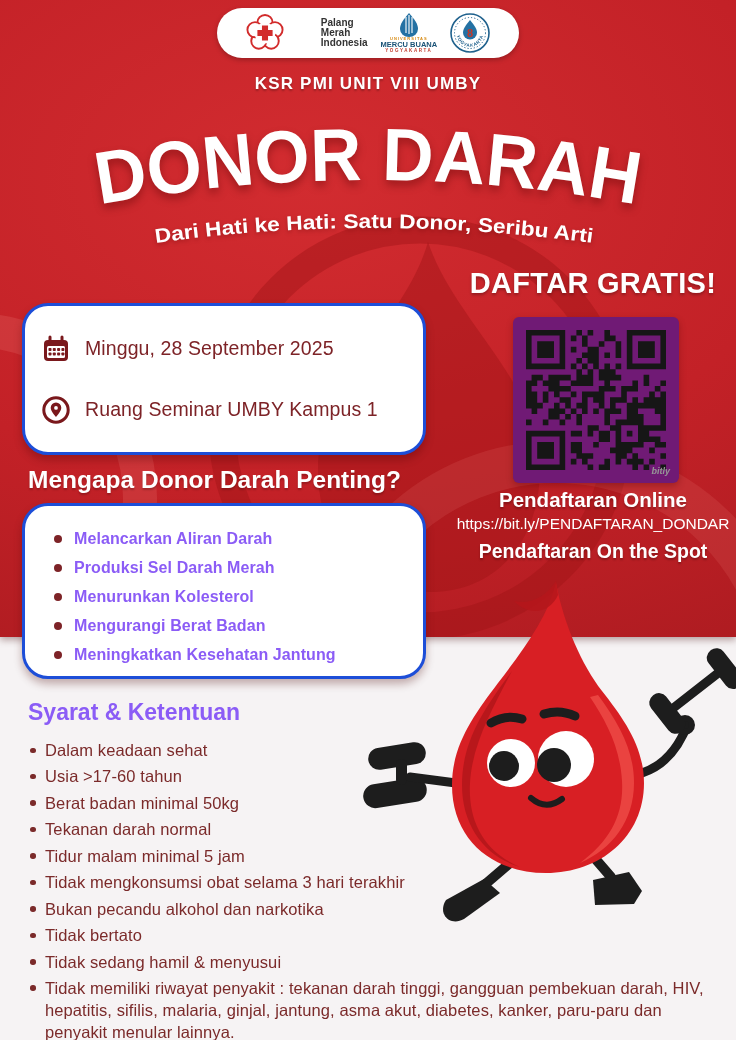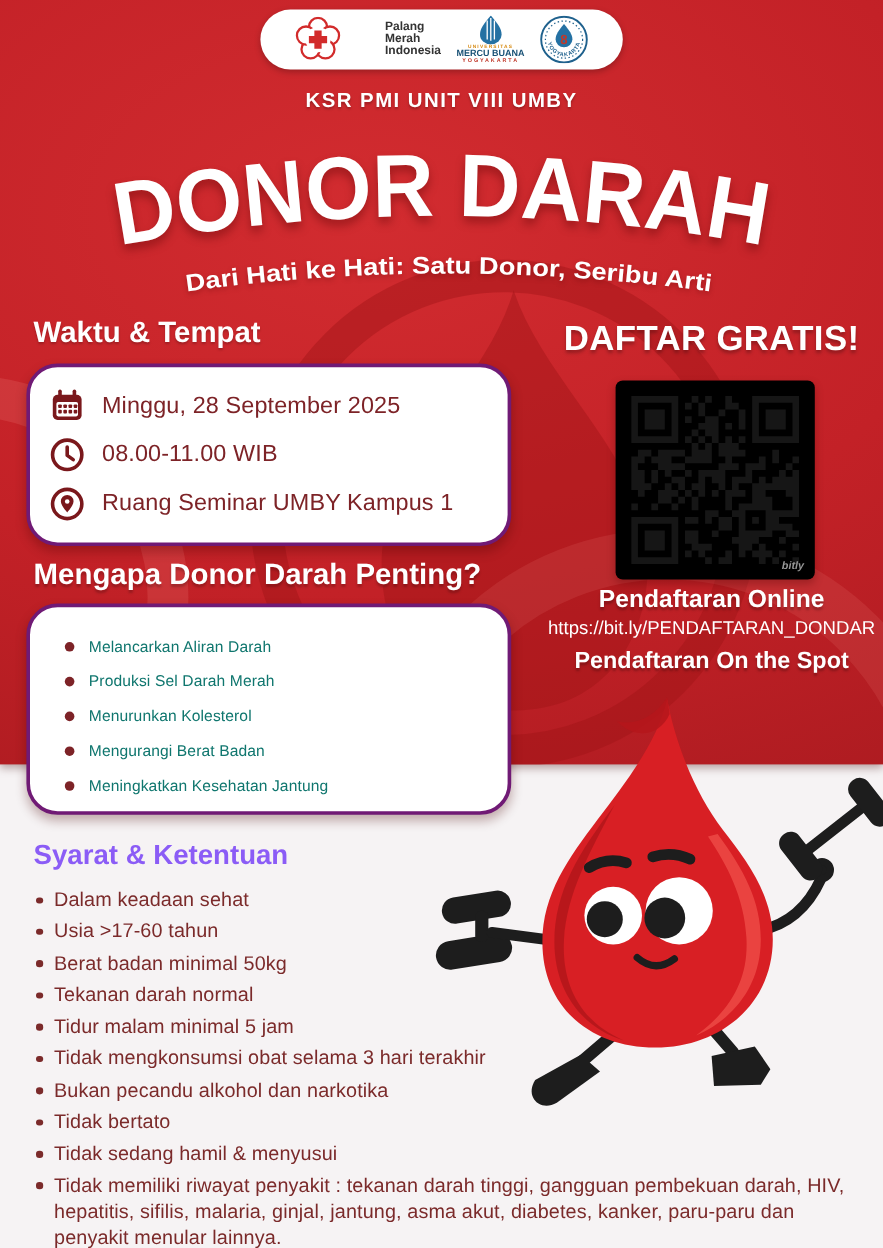--- a/index.html
+++ b/index.html
@@ -25,36 +25,36 @@
   .organizer{position:absolute;left:0;top:74px;width:736px;text-align:center;color:#fff;
     font-size:17px;font-weight:700;letter-spacing:1.2px;z-index:3;
     text-shadow:0 2px 2px rgba(0,0,0,.25);}
   .title-svg{position:absolute;left:0;top:92px;z-index:3;filter:drop-shadow(0 5px 4px rgba(80,0,0,.38));}
   .title-svg text{fill:#fff;font-family:"Liberation Sans",sans-serif;font-weight:700;font-size:74px;}
   .tagline-svg{position:absolute;left:0;top:200px;z-index:3;filter:drop-shadow(0 2px 2px rgba(80,0,0,.3));}
   .tagline-svg text{fill:#fff;font-family:"Liberation Sans",sans-serif;font-weight:700;font-size:20px;}
   .sec-heading{position:absolute;color:#fff;font-weight:700;font-size:24.5px;
     text-shadow:0 2px 2px rgba(0,0,0,.22);z-index:3;}
   
-  .card{position:absolute;background:#fff;border:3px solid #701a75;border-radius:26px;
+  .card{position:absolute;background:#fff;border:3px solid #1d4ed8;border-radius:26px;
     box-shadow:0 5px 9px rgba(70,0,0,.3);z-index:3;box-sizing:border-box;}
   .waktu-card{left:22px;top:303px;width:404px;height:152px;display:flex;flex-direction:column;
     justify-content:space-around;padding:12px 16px;}
   .info-row{display:flex;align-items:center;gap:14px;}
   .info-row .txt{font-size:19.5px;font-weight:500;color:#7d2327;letter-spacing:.1px;}
   .mengapa-card{left:22px;top:503px;width:404px;height:176px;padding:18px 8px 14px 26px;}
   .dotlist{list-style:none;margin:0;padding:0;}
-  .mengapa-card .dotlist li{position:relative;padding-left:23px;font-size:13px;line-height:29px;
-    color:#0f766e;font-weight:400;letter-spacing:.1px;}
+  .mengapa-card .dotlist li{position:relative;padding-left:23px;font-size:16px;line-height:29px;
+    color:#8b5cf6;font-weight:700;letter-spacing:.1px;}
   .mengapa-card .dotlist li::before{content:"";position:absolute;left:3px;top:11px;width:8px;height:8px;
     border-radius:50%;background:#7d2327;}
   
   .daftar-heading{position:absolute;left:450px;top:267px;width:286px;text-align:center;color:#fff;
     font-size:29px;font-weight:700;letter-spacing:.3px;text-shadow:0 2px 3px rgba(0,0,0,.28);z-index:3;}
-  .qr-box{position:absolute;left:513px;top:317px;width:166px;height:166px;background:#000000;
+  .qr-box{position:absolute;left:513px;top:317px;width:166px;height:166px;background:#701a75;
     border-radius:6px;z-index:3;box-shadow:0 3px 7px rgba(70,0,0,.3);}
   .qr-box svg{position:absolute;left:13px;top:13px;}
   .bitly{position:absolute;right:9px;bottom:7px;font-size:9px;font-style:italic;font-weight:700;color:#979797;}
   .p-online{position:absolute;left:440px;top:488px;width:306px;text-align:center;color:#fff;
     font-size:20.5px;font-weight:700;text-shadow:0 2px 2px rgba(0,0,0,.25);z-index:3;}
   .p-url{position:absolute;left:430px;top:515px;width:326px;text-align:center;color:#fff;
     font-size:15.5px;font-weight:400;z-index:3;}
   .p-spot{position:absolute;left:440px;top:540px;width:306px;text-align:center;color:#fff;
     font-size:19.5px;font-weight:700;text-shadow:0 2px 2px rgba(0,0,0,.25);z-index:3;}
   
@@ -128,21 +128,20 @@
     <text><textPath href="#titleArc" startOffset="50%" text-anchor="middle" textLength="540" lengthAdjust="spacingAndGlyphs">DONOR DARAH</textPath></text>
   </svg>
 
   <svg class="tagline-svg" width="736" height="64" viewBox="0 0 736 64">
     <defs>
         <path id="tagArc" d="M 148,44 Q 368,12 600,44"></path>
       </defs>
     <text><textPath href="#tagArc" startOffset="50%" text-anchor="middle" textLength="438" lengthAdjust="spacingAndGlyphs">Dari Hati ke Hati: Satu Donor, Seribu Arti</textPath></text>
   </svg>
 
-  <div class="sec-heading" style="left:28px;top:264px;">Waktu &amp; Tempat</div>
 
   <div class="card waktu-card">
     <div class="info-row">
       <svg width="30" height="30" viewBox="0 0 30 30">
         <rect x="3" y="6" width="24" height="21" rx="4" fill="#7a181c"></rect>
         <rect x="6" y="12" width="18" height="12" rx="1.5" fill="#fff"></rect>
         <g fill="#7a181c">
           <rect x="7.5" y="14" width="3" height="3" rx="0.8"></rect>
             <rect x="11.8" y="14" width="3" height="3" rx="0.8"></rect>
           <rect x="16.1" y="14" width="3" height="3" rx="0.8"></rect>
@@ -155,27 +154,20 @@
         <g stroke="#7a181c" stroke-width="3" stroke-linecap="round">
           <line x1="9" y1="3" x2="9" y2="8"></line>
             <line x1="21" y1="3" x2="21" y2="8"></line>
         </g>
       </svg>
       <div class="txt">Minggu, 28 September 2025</div>
     </div>
     <div class="info-row">
       <svg width="30" height="30" viewBox="0 0 30 30">
         <circle cx="15" cy="15" r="12.2" fill="none" stroke="#7a181c" stroke-width="3"></circle>
-        <path d="M15,8.5 V15.5 L20,19" fill="none" stroke="#7a181c" stroke-width="3" stroke-linecap="round" stroke-linejoin="round"></path>
-      </svg>
-      <div class="txt">08.00-11.00 WIB</div>
-    </div>
-    <div class="info-row">
-      <svg width="30" height="30" viewBox="0 0 30 30">
-        <circle cx="15" cy="15" r="12.2" fill="none" stroke="#7a181c" stroke-width="3"></circle>
         <path d="M15,7.5 a5.3,5.3 0 0 1 5.3,5.3 c0,3.6 -5.3,9.2 -5.3,9.2 s-5.3,-5.6 -5.3,-9.2 A5.3,5.3 0 0 1 15,7.5 Z" fill="#7a181c"></path>
         <circle cx="15" cy="12.9" r="1.9" fill="#fff"></circle>
       </svg>
       <div class="txt">Ruang Seminar UMBY Kampus 1</div>
     </div>
   </div>
 
   <div class="daftar-heading">DAFTAR GRATIS!</div>
   <div class="qr-box">
     <svg id="qr" width="140" height="140" viewBox="0 0 140 140">

